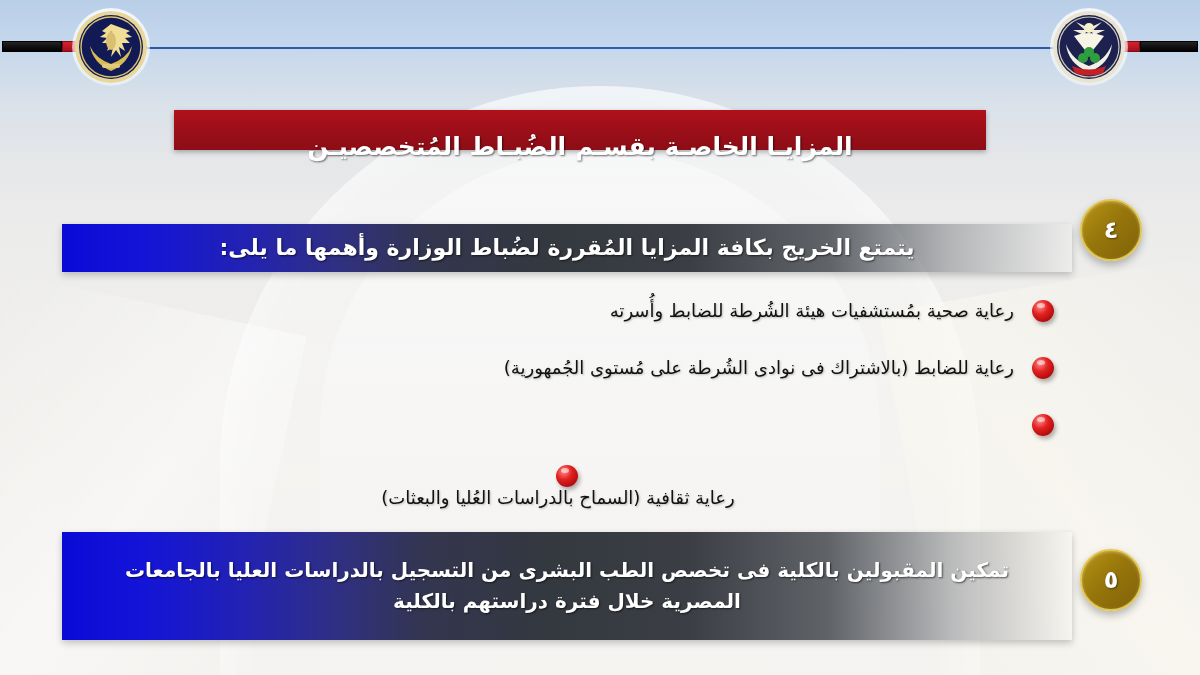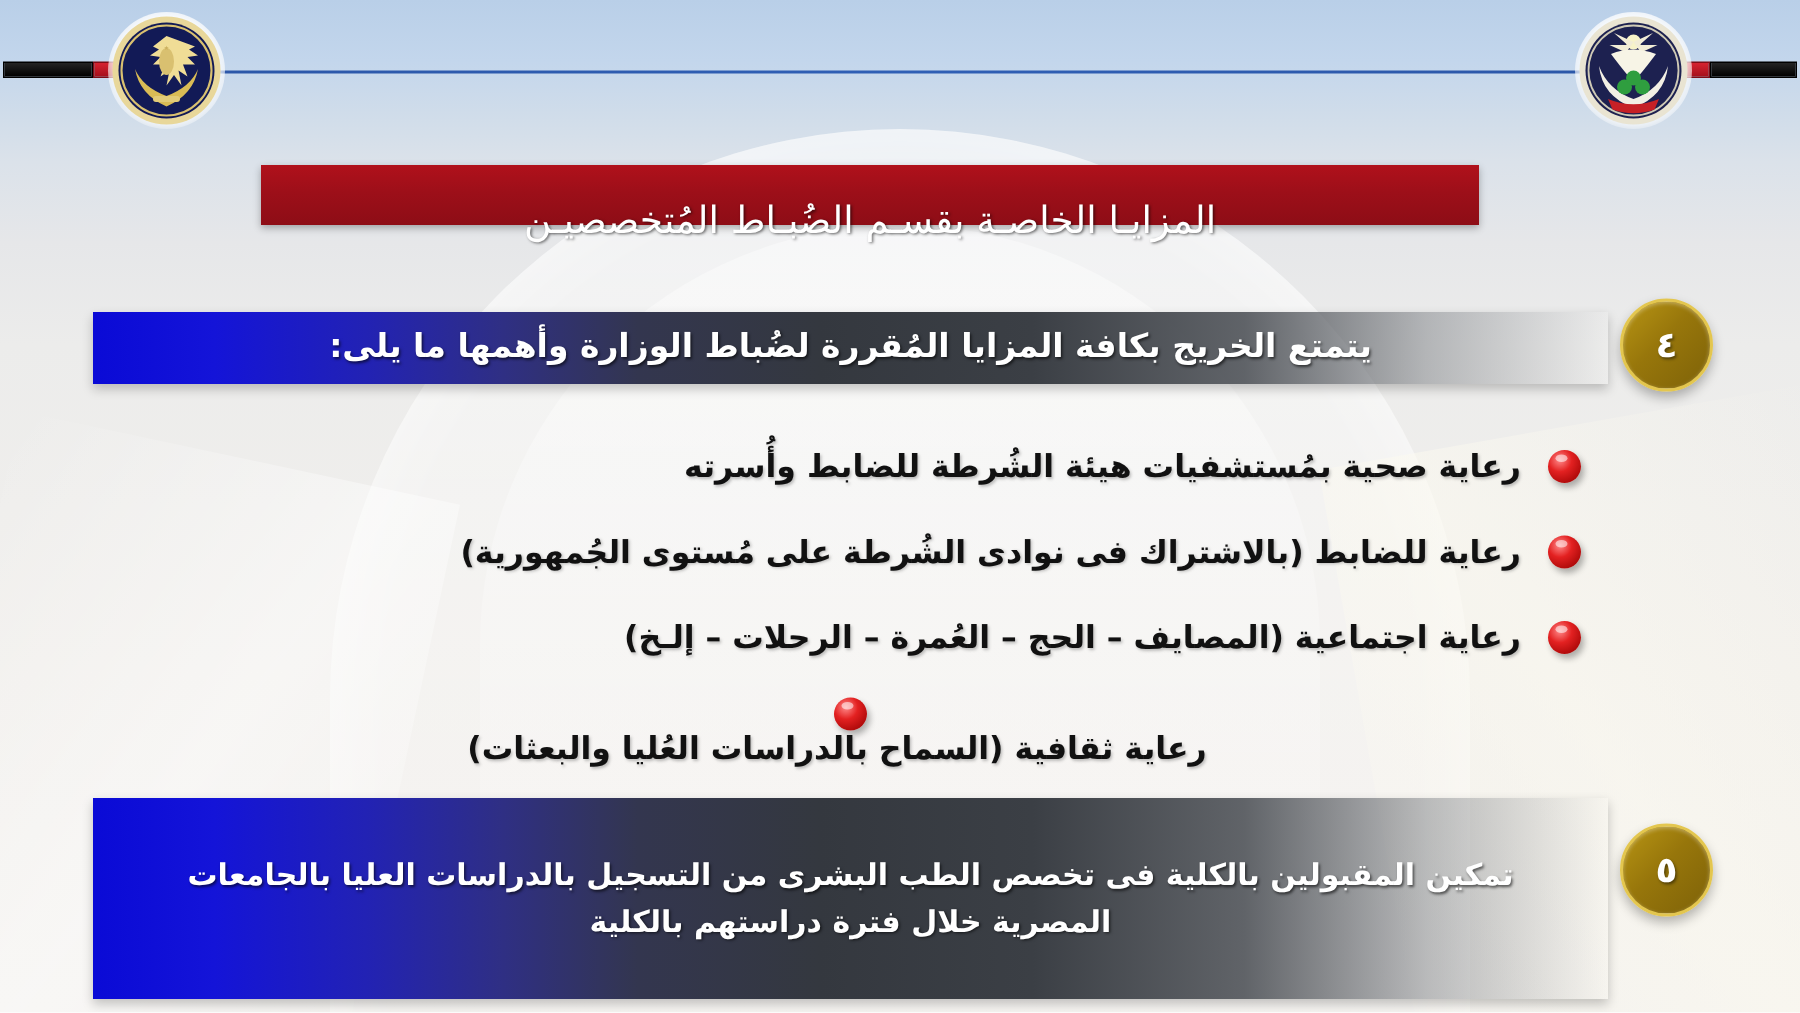--- a/index.html
+++ b/index.html
@@ -134,21 +134,21 @@
     height: 40px;
     background: linear-gradient(180deg, #b0111b 0%, #9d0f19 45%, #8d0d16 100%);
     box-shadow: 0 2px 5px rgba(0,0,0,0.30);
     display: flex;
     align-items: center;
     justify-content: center;
   }
   .title-banner .txt {
     color: #ffffff;
     font-size: 25px;
-    font-weight: normal;
+    font-weight: bold;
     letter-spacing: 0.5px;
     text-shadow: 1px 1px 2px rgba(0,0,0,0.55);
     white-space: nowrap;
     margin-top: 32px;
   }
 
   
   .blue-banner {
     position: absolute;
     left: 62px;
@@ -170,30 +170,30 @@
     box-sizing: border-box;
   }
   .blue-banner .txt {
     color: #ffffff;
     font-weight: bold;
     text-shadow: 1px 1px 2px rgba(0,0,0,0.6);
     line-height: 1.55;
     text-align: center;
   }
   #banner-intro {
-    top: 208px;
+    top: 224px;
     width: 1010px;
     height: 48px;
   }
   #banner-intro .txt { font-size: 22px; white-space: nowrap; }
 
   #banner-note {
     top: 532px;
     width: 1010px;
-    height: 134px;
+    height: 108px;
     padding: 0 34px;
   }
   #banner-note .txt { font-size: 20px; }
 
   
   .bullets {
     position: absolute;
     top: 282px;
     left: 62px;
     width: 1010px;
@@ -222,22 +222,22 @@
   .dot::after {
     content: "";
     position: absolute;
     top: 3px; left: 5px;
     width: 8px; height: 5px;
     border-radius: 50%;
     background: rgba(255,255,255,0.55);
   }
   .bullet-text {
     color: #111111;
-    font-size: 21px;
-    font-weight: bold;
+    font-size: 18px;
+    font-weight: normal;
     text-shadow: 1px 1px 2px rgba(120,120,120,0.45);
     white-space: nowrap;
   }
 
   
   .badge {
     position: absolute;
     right: 58px;
     width: 58px;
     height: 58px;
@@ -325,21 +325,20 @@
     <div class="bullet-row">
       <div class="dot"></div>
       <div class="bullet-text">رعاية صحية بمُستشفيات هيئة الشُرطة للضابط وأُسرته</div>
     </div>
     <div class="bullet-row">
       <div class="dot"></div>
       <div class="bullet-text">رعاية للضابط (بالاشتراك فى نوادى الشُرطة على مُستوى الجُمهورية)</div>
     </div>
     <div class="bullet-row">
       <div class="dot"></div>
-      <div class="bullet-text">رعاية اجتماعية (المصايف – الحج – العُمرة – الرحلات – إلـخ)</div>
     </div>
     <div class="bullet-row">
       <div class="dot"></div>
       <div class="bullet-text">رعاية ثقافية (السماح بالدراسات العُليا والبعثات)</div>
     </div>
   </div>
 
   <div class="blue-banner" id="banner-note">
     <div class="txt">تمكين المقبولين بالكلية فى تخصص الطب البشرى من التسجيل بالدراسات العليا بالجامعات المصرية خلال فترة دراستهم بالكلية</div>
   </div>

